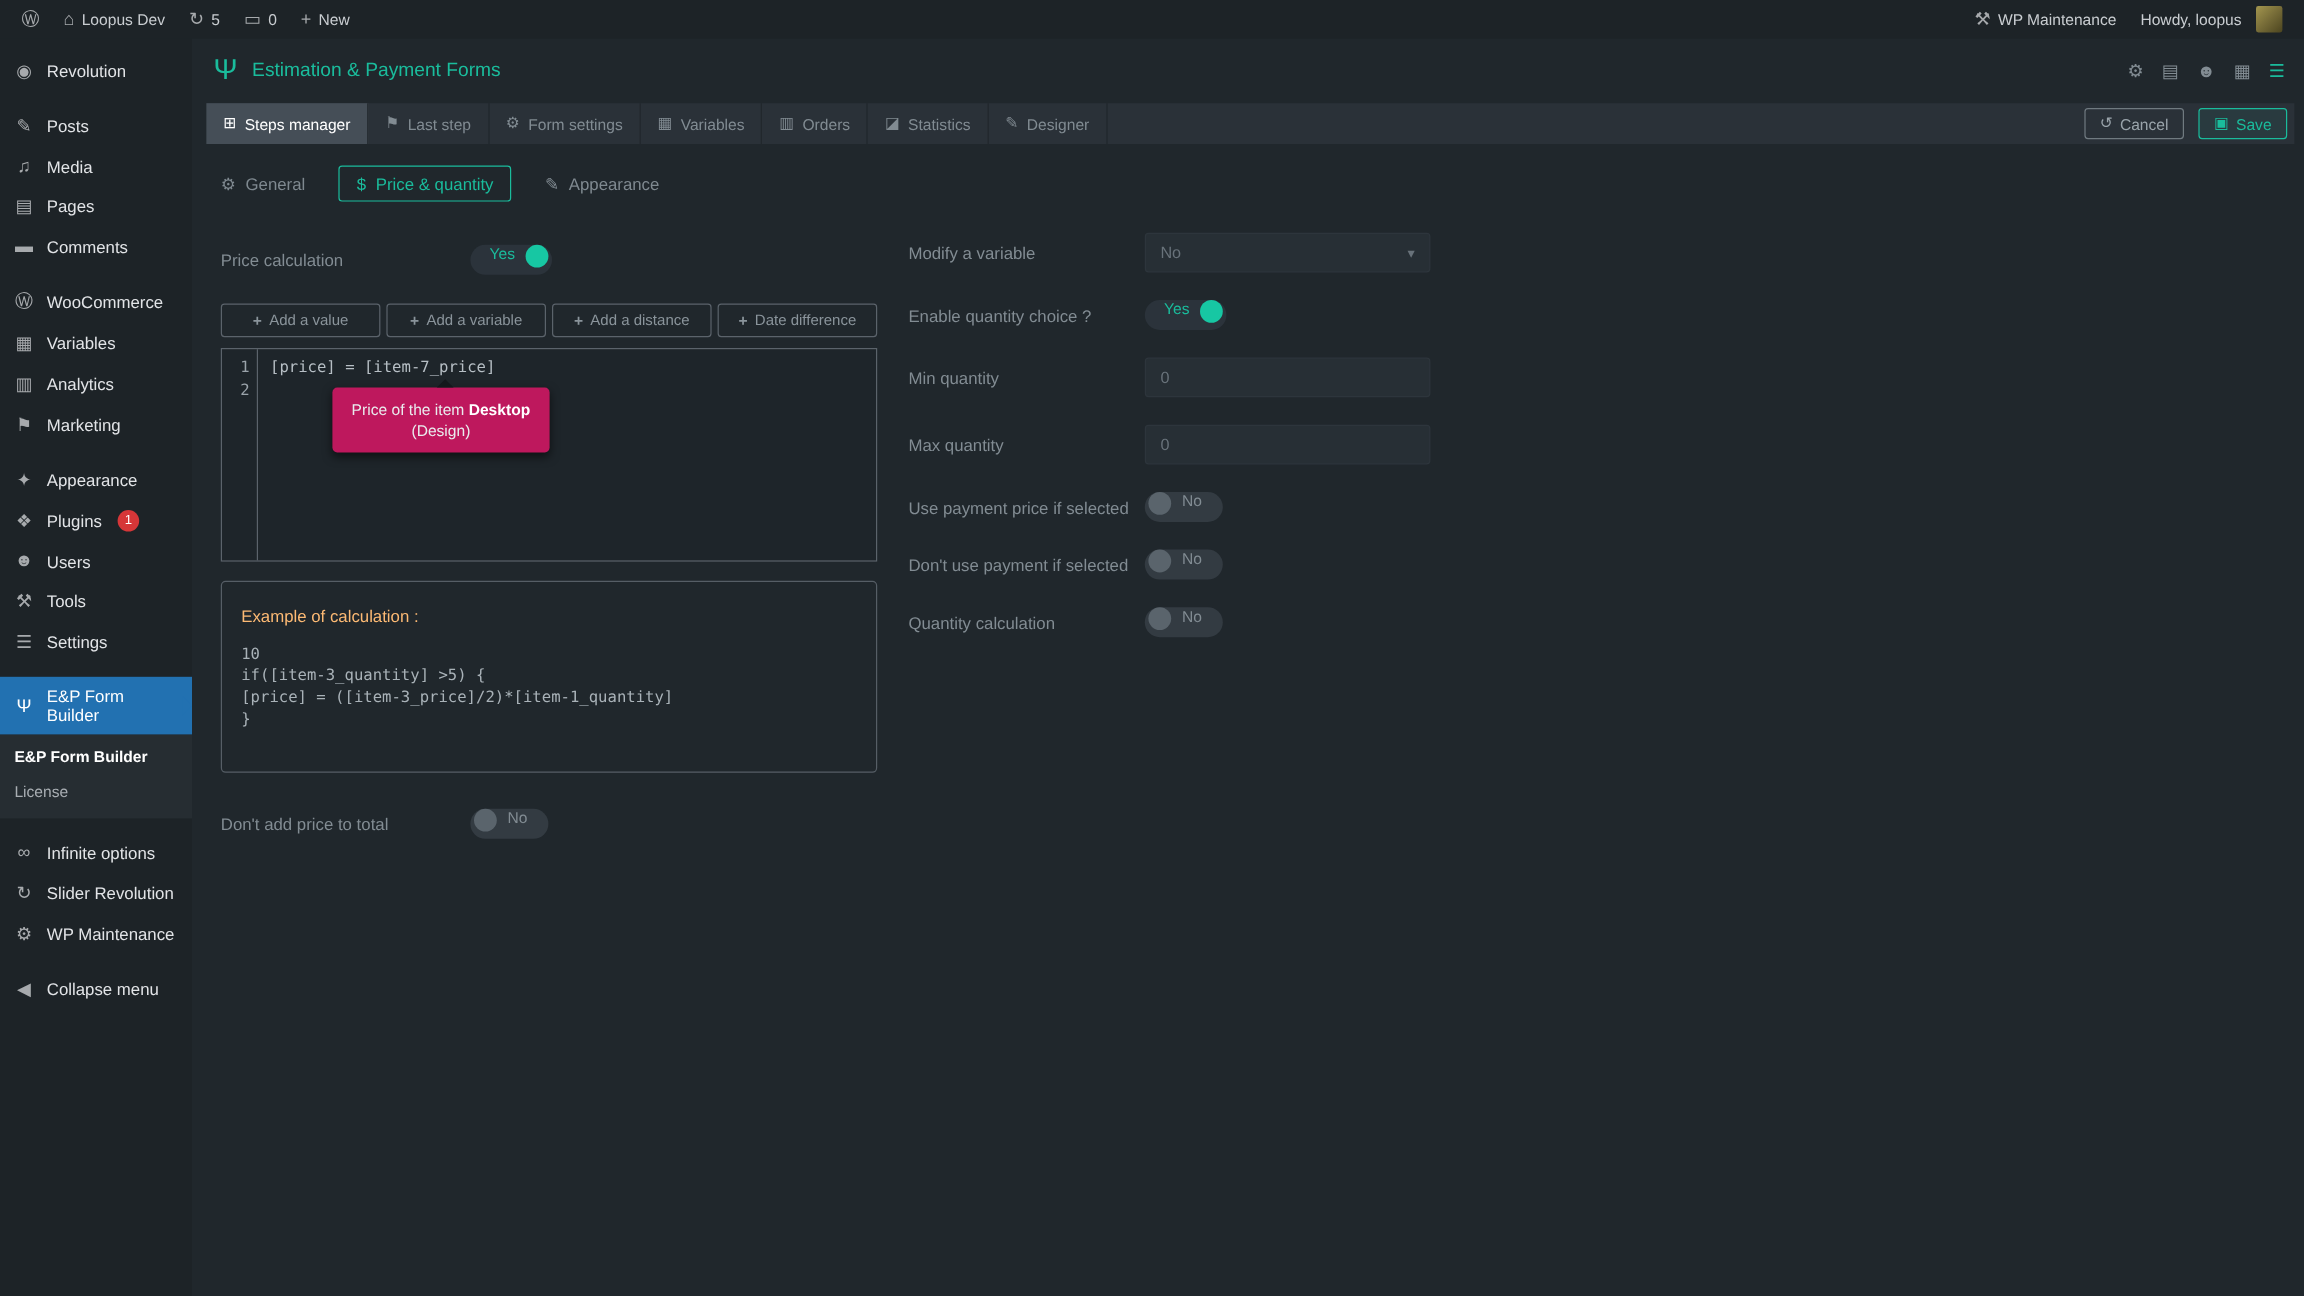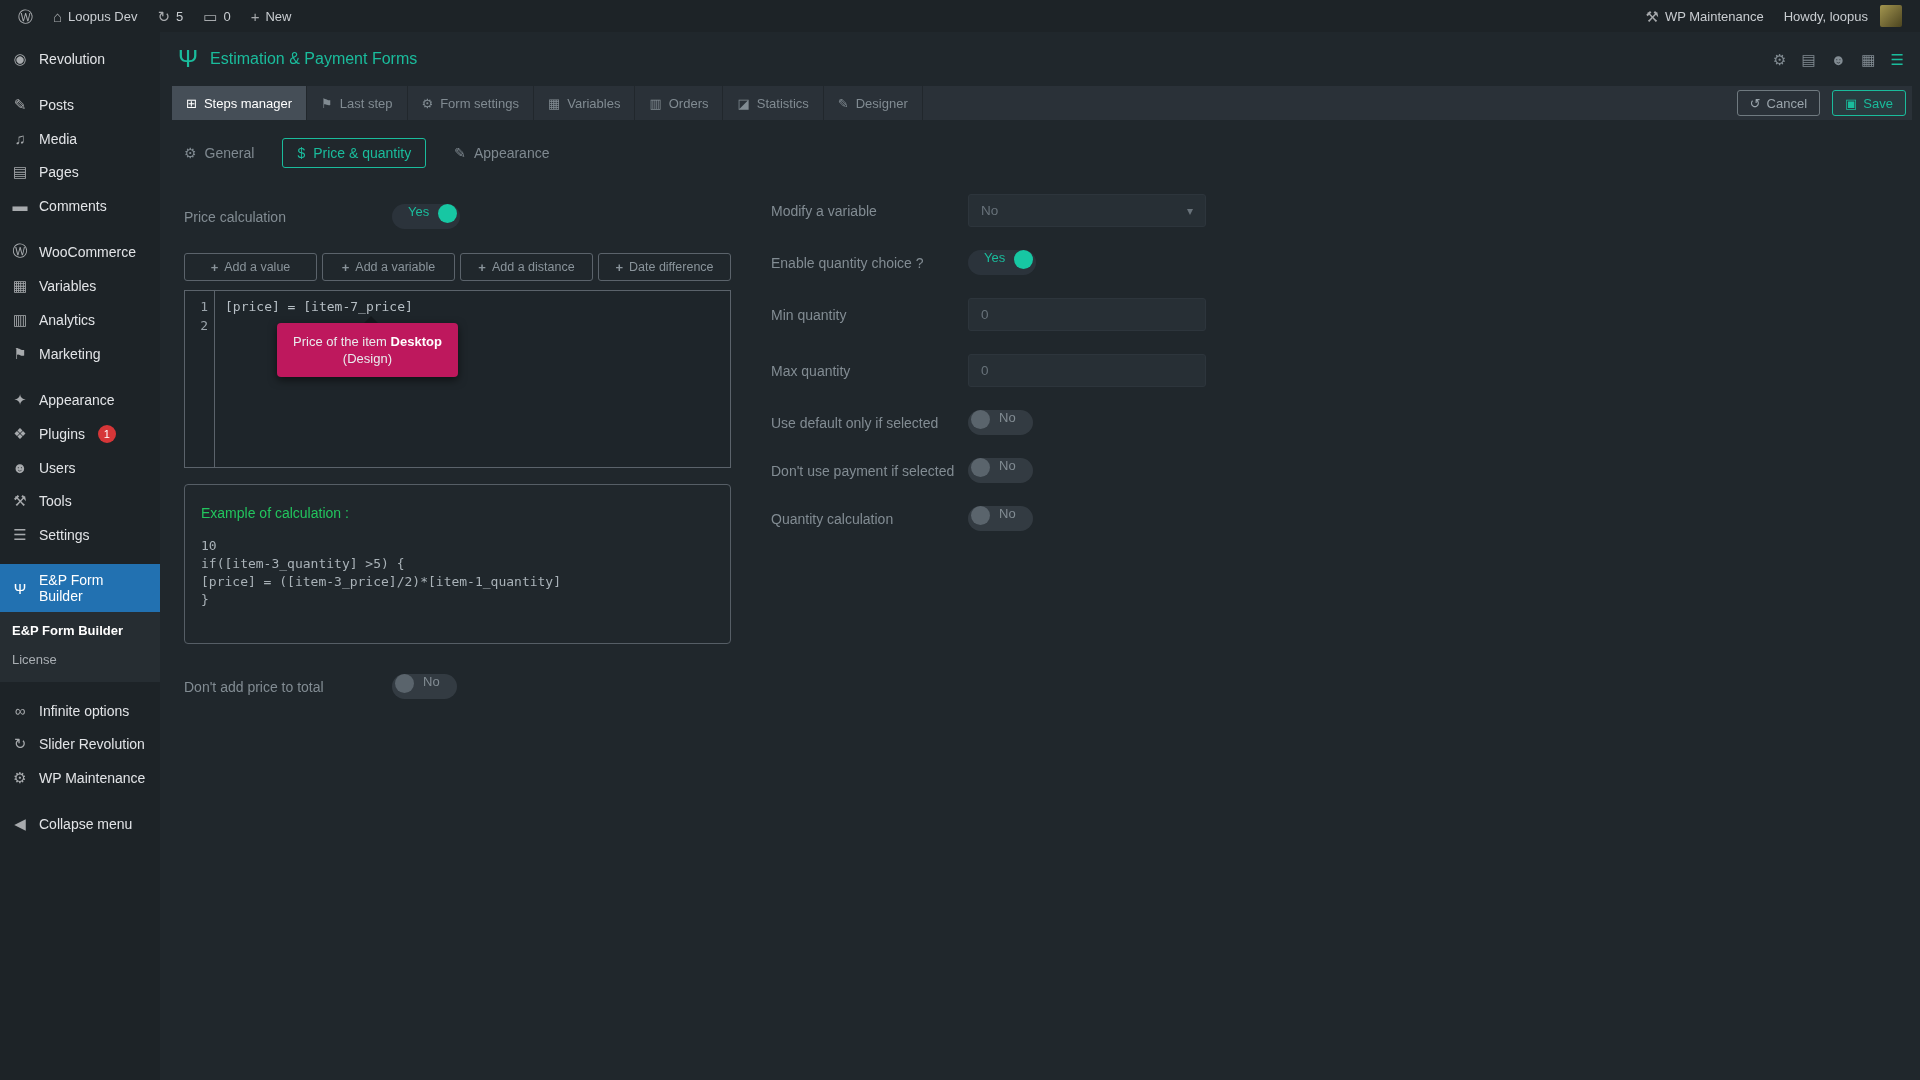--- a/index.html
+++ b/index.html
@@ -59,21 +59,21 @@
   .btn.cancel { margin-right:12px; }
   .btn.save { border-color:#1abc9c; color:#1abc9c; background:rgba(26,188,156,0.07); margin-right:6px; }
 
   .subtabs { display:flex; align-items:center; gap:28px; padding:18px 0 16px 24px; }
   .subtab { display:flex; align-items:center; gap:8px; color:#7f8990; font-size:14px; cursor:pointer; }
   .subtab .st-icon { font-size:14px; }
   .subtab.active { border:1px solid #1abc9c; color:#1abc9c; border-radius:3px; padding:6px 14px; }
 
   .columns { display:flex; padding:4px 0 0 24px; }
   .col-left { width:547px; flex:none; }
-  .col-right { margin-left:40px; padding-top:6px; }
+  .col-right { margin-left:26px; padding-top:6px; }
 
   
   .toggle { height:25px; border-radius:13px; display:inline-flex; 
     background:#2b333b; padding:0 3px; cursor:pointer; }
   .toggle .t-knob { width:19px; height:19px; border-radius:50%; flex:none; }
   .toggle.on .t-label { color:#1abc9c; margin:0 9px 0 13px; font-size:13px; }
   .toggle.on .t-knob { background:#17c7a3; }
   .toggle.off { background:#333b42; }
   .toggle.off .t-knob { background:#5a646c; }
   .toggle.off .t-label { color:#828c93; margin:0 14px 0 9px; font-size:13px; }
@@ -94,21 +94,21 @@
   .codearea { padding:6px 10px; font-family:"DejaVu Sans Mono","Liberation Mono",monospace;
     font-size:13px; line-height:19px; color:#b7bfc5; white-space:pre; flex:1; cursor:text; }
   .tooltip { position:absolute; left:92px; top:32px; background:#be185d; border-radius:4px;
     padding:10px 16px; text-align:center; color:#e9ebed; font-size:13px; line-height:17px;
     box-shadow:0 3px 8px rgba(0,0,0,.55); z-index:5; white-space:nowrap; }
   .tooltip::before { content:""; position:absolute; top:-7px; left:48%;
     border:7px solid transparent; border-bottom-color:#14181c; border-top:none; }
   .tooltip b { color:#ffffff; }
 
   .example { margin-top:16px; border:1px solid #565e66; border-radius:4px; padding:20px 16px 18px; }
-  .ex-title { color:#22c55e; font-size:14px; margin-bottom:16px; }
+  .ex-title { color:#fdba74; font-size:14px; margin-bottom:16px; }
   .ex-code { font-family:"DejaVu Sans Mono","Liberation Mono",monospace; font-size:13px;
     line-height:18px; color:#a9b2b8; white-space:pre-wrap; margin-bottom:16px; }
   .ex-note { font-size:11.5px; line-height:15px; color:#7a848b; max-width:525px; }
 
   .dontadd-row { display:flex; align-items:center; margin-top:30px; }
 
   .r-row { display:flex; align-items:center; margin-bottom:23px; }
   .r-label { width:197px; color:#828c93; font-size:14px; line-height:18px; padding-right:12px; flex:none; }
   .select-box { width:238px; height:33px; background:#272f35; border:1px solid #2d353c; border-radius:3px;
     display:flex; align-items:center; justify-content:space-between; padding:0 12px; color:#68727a;
@@ -393,21 +393,21 @@
           <span class="r-label">Min quantity</span>
           <input class="num-input" type="text" value="0" style="">
         </div>
 
         <div class="r-row">
           <span class="r-label">Max quantity</span>
           <input class="num-input" type="text" value="0" style="">
         </div>
 
         <div class="r-row">
-          <span class="r-label">Use default only if selected</span>
+          <span class="r-label">Use payment price if selected</span>
           <span class="toggle off">
             <span class="t-knob"></span>
             <span class="t-label">No</span>
           </span>
         </div>
 
         <div class="r-row">
           <span class="r-label">Don't use payment if selected</span>
           <span class="toggle off">
             <span class="t-knob"></span>

